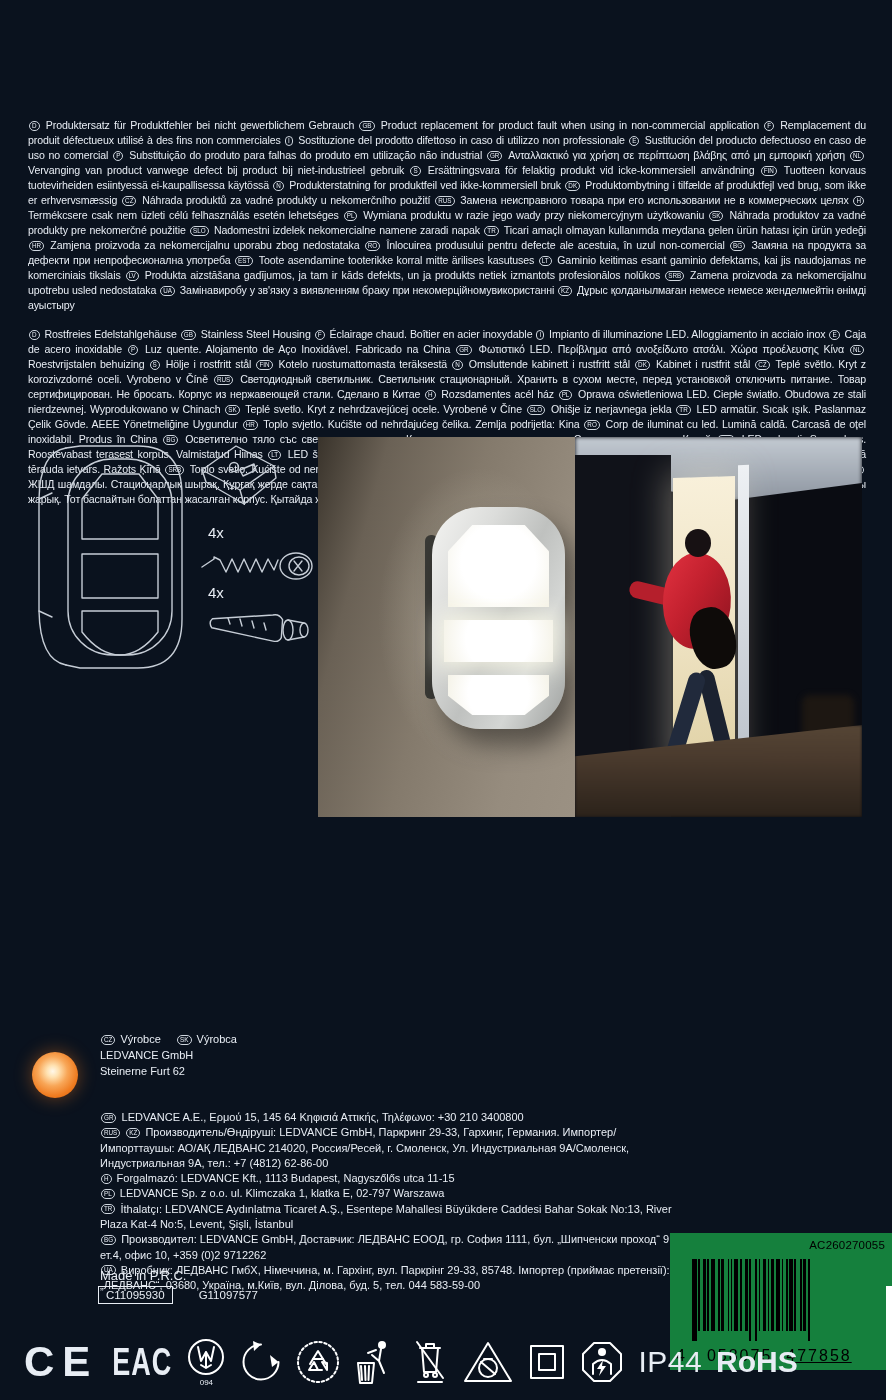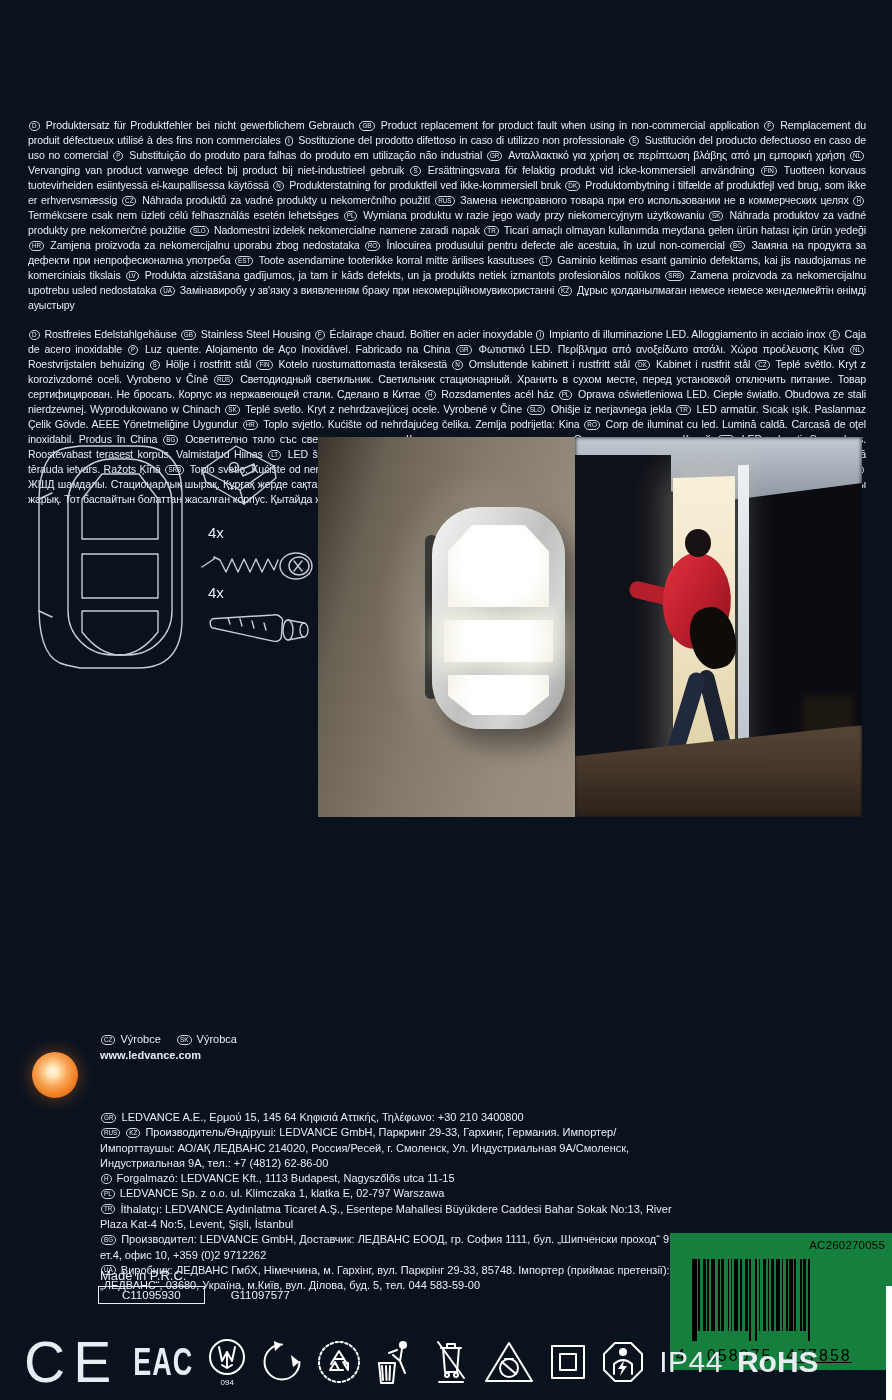--- a/index.html
+++ b/index.html
@@ -64,36 +64,36 @@
   
   .orange-sphere{position:absolute;left:32px;top:1052px;width:46px;height:46px;border-radius:50%;
       background:radial-gradient(circle at 45% 42%,#fff8ea 0%,#ffe2b2 16%,#f8a657 40%,#ef7d22 66%,#e4690f 84%,#c85708 100%);
       box-shadow:0 0 18px rgba(238,122,30,.45);}
   .mfr{position:absolute;left:100px;top:1031px;width:600px;font-size:11px;line-height:16px;}
   .mfr .bold{font-weight:bold;}
   .importers{position:absolute;left:100px;top:1110px;width:588px;font-size:11px;line-height:15.3px;}
   .importers div{margin:0;}
   .made-in{position:absolute;left:100px;top:1268px;font-size:13px;}
   .codes{position:absolute;left:98px;top:1286px;display:flex;align-items:center;gap:26px;font-size:11.5px;}
-  .boxed{border:1px solid #e8edf4;padding:2px 23px;}
+  .boxed{border:1px solid #e8edf4;padding:2px 7px;}
   
   .barcode{position:absolute;left:670px;top:1233px;width:224px;height:137px;background:#15803d;color:#000;}
   .bc-article{position:absolute;top:6px;right:9px;font-size:11.5px;letter-spacing:.2px;}
   .bc-bars{position:absolute;left:22px;right:14px;top:26px;height:72px;display:flex;align-items:flex-start;}
   .bc-bars span{display:block;height:100%;}
   .bc-bars .b{background:#000;}
   .bc-bars .g{height:114%;}
   .bc-digits{position:absolute;left:0;right:0;bottom:5px;display:flex;align-items:baseline;font-size:16px;}
   .bc-digits .d0{margin-left:6px;}
   .bc-digits .d1{margin-left:22px;letter-spacing:2px;}
   .bc-digits .d2{margin-left:14px;letter-spacing:2px;text-decoration:underline;}
   .edge-strip{position:absolute;right:0;top:1286px;width:6px;height:114px;background:#ffffff;}
   
   .marks{position:absolute;left:24px;top:1330px;height:64px;display:flex;align-items:center;gap:14px;}
-  .ce-text{font-size:57px;font-weight:400;letter-spacing:8px;line-height:1;}
+  .ce-text{font-size:42px;font-weight:700;letter-spacing:8px;line-height:1;}
   .eac-text{font-size:27px;font-weight:bold;transform:scaleY(1.45);letter-spacing:1px;line-height:1;}
   .mark-svg{display:block;}
   .mk{stroke:#fff;fill:none;stroke-width:2;stroke-linejoin:round;stroke-linecap:round;}
   .mkf{fill:#fff;stroke:none;}
   .ua-cert{display:flex;flex-direction:column;align-items:center;gap:1px;font-size:8px;}
   .ip-text{font-size:30px;letter-spacing:.5px;}
   .rohs-text{font-size:30px;font-weight:bold;}
 </style>
 </head>
 <body>
@@ -165,21 +165,22 @@
         <div class="p-bag"></div>
         <div class="p-head"></div>
       </div>
       <div class="pr-floor"></div>
     </div>
   </div>
 
   <div class="orange-sphere"></div>
   <div class="mfr">
     <div style="white-space:pre-wrap;"><span class="lb">CZ</span> Výrobce     <span class="lb">SK</span> Výrobca</div>
-    <div class="bold">www.ledvance.com</div>
+    <div>LEDVANCE GmbH</div>
+    <div>Steinerne Furt 62</div>
   </div>
   <div class="importers">
     <div><span class="lb">GR</span> LEDVANCE A.E., Ερμού 15, 145 64 Κηφισιά Αττικής, Τηλέφωνο: +30 210 3400800</div>
     <div><span class="lb">RUS</span> <span class="lb">KZ</span> Производитель/Өндіруші: LEDVANCE GmbH, Паркринг 29-33, Гархинг, Германия. Импортер/Импорттаушы: АО/АҚ ЛЕДВАНС 214020, Россия/Ресей, г. Смоленск, Ул. Индустриальная 9А/Смоленск, Индустриальная 9А, тел.: +7 (4812) 62-86-00</div>
     <div><span class="lb">H</span> Forgalmazó: LEDVANCE Kft., 1113 Budapest, Nagyszőlős utca 11-15</div>
     <div><span class="lb">PL</span> LEDVANCE Sp. z o.o. ul. Klimczaka 1, klatka E, 02-797 Warszawa</div>
     <div><span class="lb">TR</span> İthalatçı: LEDVANCE Aydınlatma Ticaret A.Ş., Esentepe Mahallesi Büyükdere Caddesi Bahar Sokak No:13, River Plaza Kat-4 No:5, Levent, Şişli, İstanbul</div>
     <div><span class="lb">BG</span> Производител: LEDVANCE GmbH, Доставчик: ЛЕДВАНС ЕООД, гр. София 1111, бул. „Шипченски проход“ 9, ет.4, офис 10, +359 (0)2 9712262</div>
     <div><span class="lb">UA</span> Виробник: ЛЕДВАНС ГмбХ, Німеччина, м. Гархінг, вул. Паркрінг 29-33, 85748. Імпортер (приймає претензії): ПІІ „ЛЕДВАНС“, 03680, Україна, м.Київ, вул. Ділова, буд. 5, тел. 044 583-59-00</div>
   </div>

